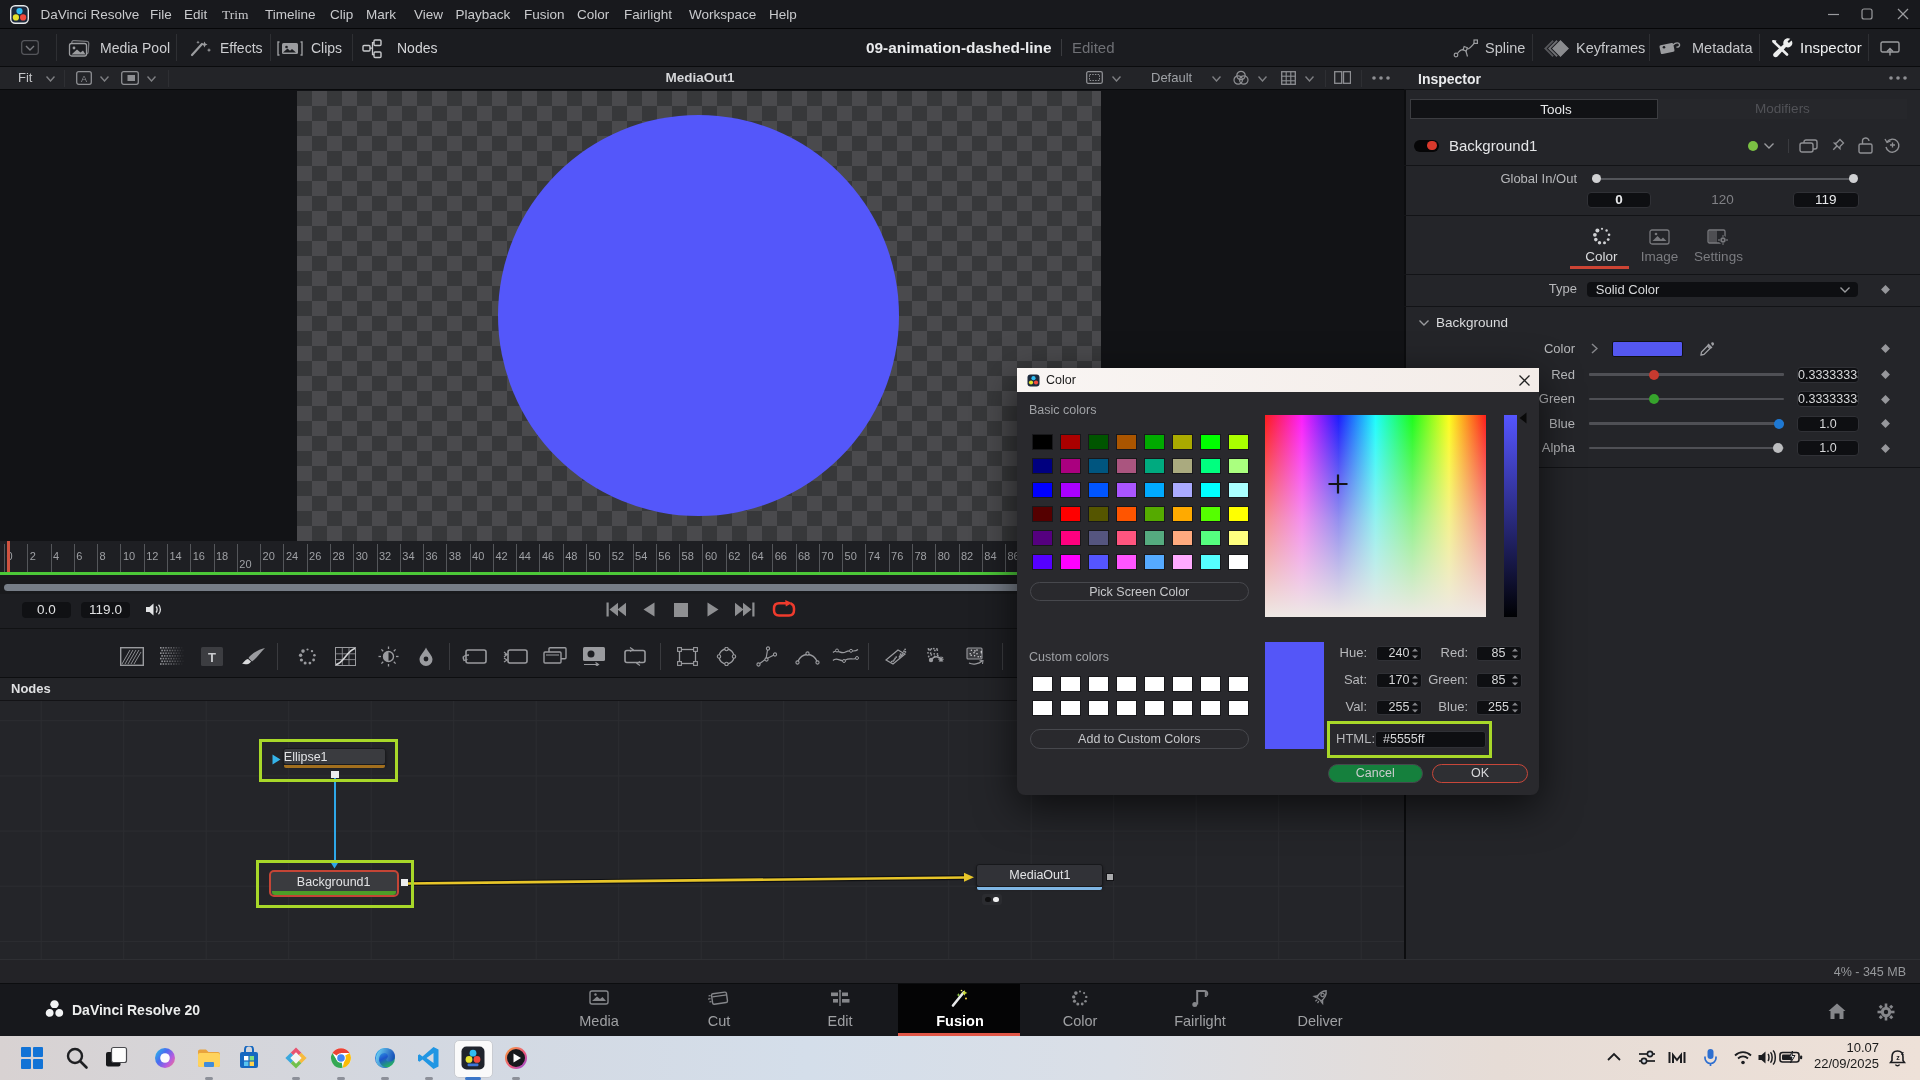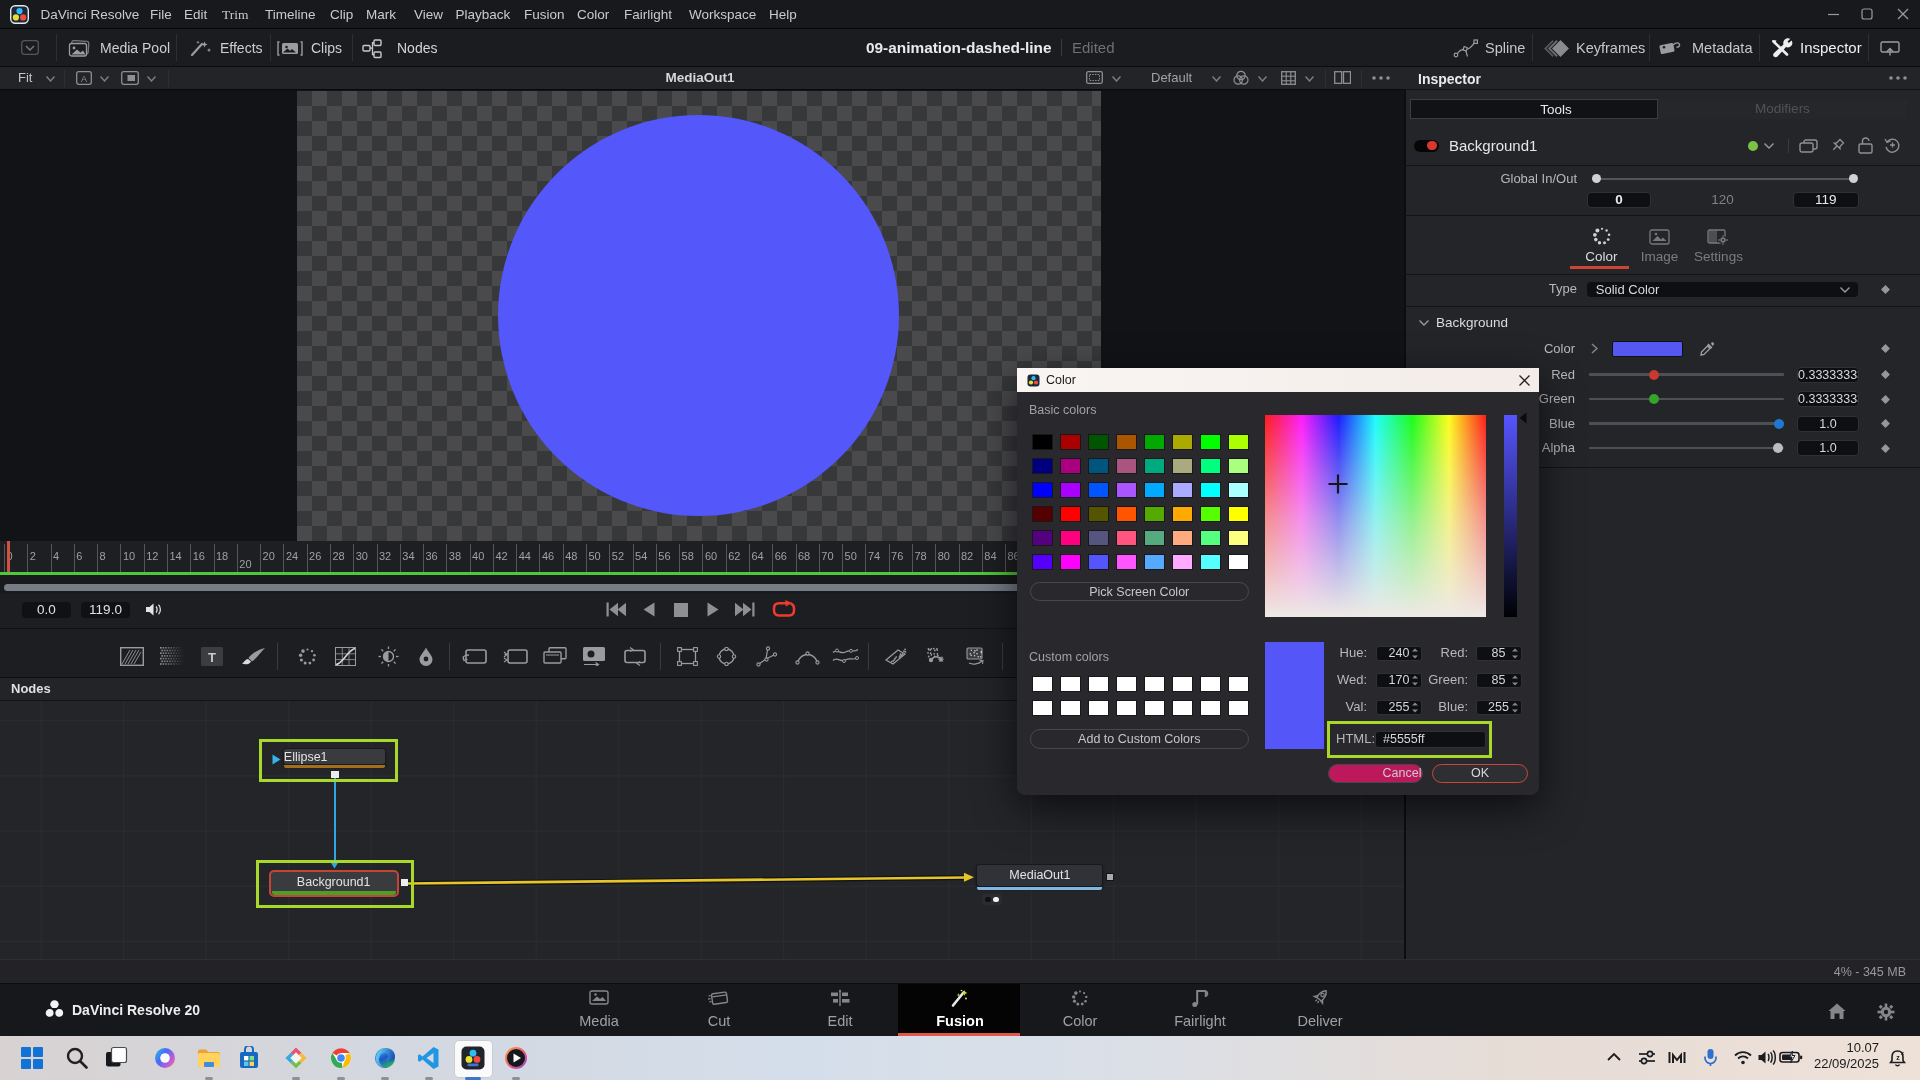--- a/index.html
+++ b/index.html
@@ -912,21 +912,21 @@
 <svg style="position:absolute;left:1518.5px;top:411.5px;" width="8" height="12" viewBox="0 0 8 12">
       <path d="M0.5 6 L7.5 0.5 L7.5 11.5 Z" fill="#0a0a0a"></path>
     </svg>
 <div style="position:absolute;left:1265px;top:641.5px;width:59px;height:107.5px;background:#5456f8;"></div>
 <div style="position:absolute;left:1297px;top:643px;height:20px;line-height:20px;font-size:13px;color:#b7b8bb;white-space:nowrap;width:70px;text-align:right;">Hue:</div>
 <div style="position:absolute;left:1376px;top:645.5px;width:46px;height:15.5px;background:#0e0f12;border:1px solid #303136;border-radius:3px;color:#d6d7d9;font-size:12.5px;line-height:13.5px;text-align:center;">240</div>
 <svg style="position:absolute;left:1411px;top:647.5px;" width="8" height="11" viewBox="0 0 8 11">
       <path d="M1 3.5 L4 0.5 L7 3.5 Z" fill="#85868a"></path>
       <path d="M1 7.5 L4 10.5 L7 7.5 Z" fill="#85868a"></path>
     </svg>
-<div style="position:absolute;left:1297px;top:670px;height:20px;line-height:20px;font-size:13px;color:#b7b8bb;white-space:nowrap;width:70px;text-align:right;">Wed:</div>
+<div style="position:absolute;left:1297px;top:670px;height:20px;line-height:20px;font-size:13px;color:#b7b8bb;white-space:nowrap;width:70px;text-align:right;">Sat:</div>
 <div style="position:absolute;left:1376px;top:672.5px;width:46px;height:15.5px;background:#0e0f12;border:1px solid #303136;border-radius:3px;color:#d6d7d9;font-size:12.5px;line-height:13.5px;text-align:center;">170</div>
 <svg style="position:absolute;left:1411px;top:674.5px;" width="8" height="11" viewBox="0 0 8 11">
       <path d="M1 3.5 L4 0.5 L7 3.5 Z" fill="#85868a"></path>
       <path d="M1 7.5 L4 10.5 L7 7.5 Z" fill="#85868a"></path>
     </svg>
 <div style="position:absolute;left:1297px;top:697px;height:20px;line-height:20px;font-size:13px;color:#b7b8bb;white-space:nowrap;width:70px;text-align:right;">Val:</div>
 <div style="position:absolute;left:1376px;top:699.5px;width:46px;height:15.5px;background:#0e0f12;border:1px solid #303136;border-radius:3px;color:#d6d7d9;font-size:12.5px;line-height:13.5px;text-align:center;">255</div>
 <svg style="position:absolute;left:1411px;top:701.5px;" width="8" height="11" viewBox="0 0 8 11">
       <path d="M1 3.5 L4 0.5 L7 3.5 Z" fill="#85868a"></path>
       <path d="M1 7.5 L4 10.5 L7 7.5 Z" fill="#85868a"></path>
@@ -944,21 +944,21 @@
       <path d="M1 7.5 L4 10.5 L7 7.5 Z" fill="#85868a"></path>
     </svg>
 <div style="position:absolute;left:1398px;top:697px;height:20px;line-height:20px;font-size:13px;color:#b7b8bb;white-space:nowrap;width:70px;text-align:right;">Blue:</div>
 <div style="position:absolute;left:1475.5px;top:699.5px;width:46px;height:15.5px;background:#0e0f12;border:1px solid #303136;border-radius:3px;color:#d6d7d9;font-size:12.5px;line-height:13.5px;text-align:center;">255</div>
 <svg style="position:absolute;left:1510.5px;top:701.5px;" width="8" height="11" viewBox="0 0 8 11">
       <path d="M1 3.5 L4 0.5 L7 3.5 Z" fill="#85868a"></path>
       <path d="M1 7.5 L4 10.5 L7 7.5 Z" fill="#85868a"></path>
     </svg>
 <div style="position:absolute;left:1336px;top:729px;height:20px;line-height:20px;font-size:13px;color:#b7b8bb;white-space:nowrap;">HTML:</div>
 <div style="position:absolute;left:1375px;top:731px;width:111px;height:16.5px;background:#0e0f12;border:1px solid #303136;border-radius:3px;color:#d6d7d9;font-size:12.5px;line-height:14.5px;padding-left:7px;">#5555ff</div>
-<div style="position:absolute;left:1328px;top:763.5px;width:94.5px;height:19px;background:#be185d;border:1px solid #46474c;border-radius:9.5px;color:#cbccce;font-size:12.5px;text-align:right;line-height:17px;">Cancel</div>
+<div style="position:absolute;left:1328px;top:763.5px;width:94.5px;height:19px;background:#15803d;border:1px solid #46474c;border-radius:9.5px;color:#cbccce;font-size:12.5px;text-align:center;line-height:17px;">Cancel</div>
 <div style="position:absolute;left:1432px;top:763.5px;width:96px;height:19px;background:#2e2f33;border:1.5px solid #c8473a;border-radius:9.5px;color:#d8d9db;font-size:12.5px;text-align:center;line-height:16.5px;">OK</div>
 <div style="position:absolute;left:1327px;top:720.5px;width:165px;height:37px;border:3.5px solid #a8d829;"></div>
 <div style="position:absolute;left:0px;top:1036px;width:1920px;height:44px;background:linear-gradient(90deg,#d8d2d2 0%,#d3d8e1 22%,#d4deea 42%,#dadfe7 58%,#e6dcd6 78%,#eee1d8 100%);"></div>
 <svg style="position:absolute;left:20.0px;top:1046.0px;" width="24" height="24" viewBox="0 0 24 24">
       <g fill="#1273d6">
         <rect x="1" y="1" width="10" height="10" rx="1"></rect>
         <rect x="13" y="1" width="10" height="10" rx="1"></rect>
         <rect x="1" y="13" width="10" height="10" rx="1"></rect>
         <rect x="13" y="13" width="10" height="10" rx="1"></rect>
       </g>

